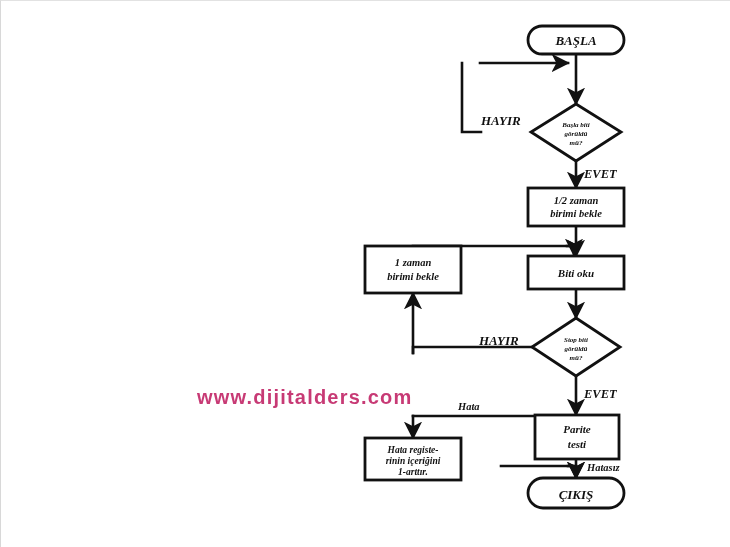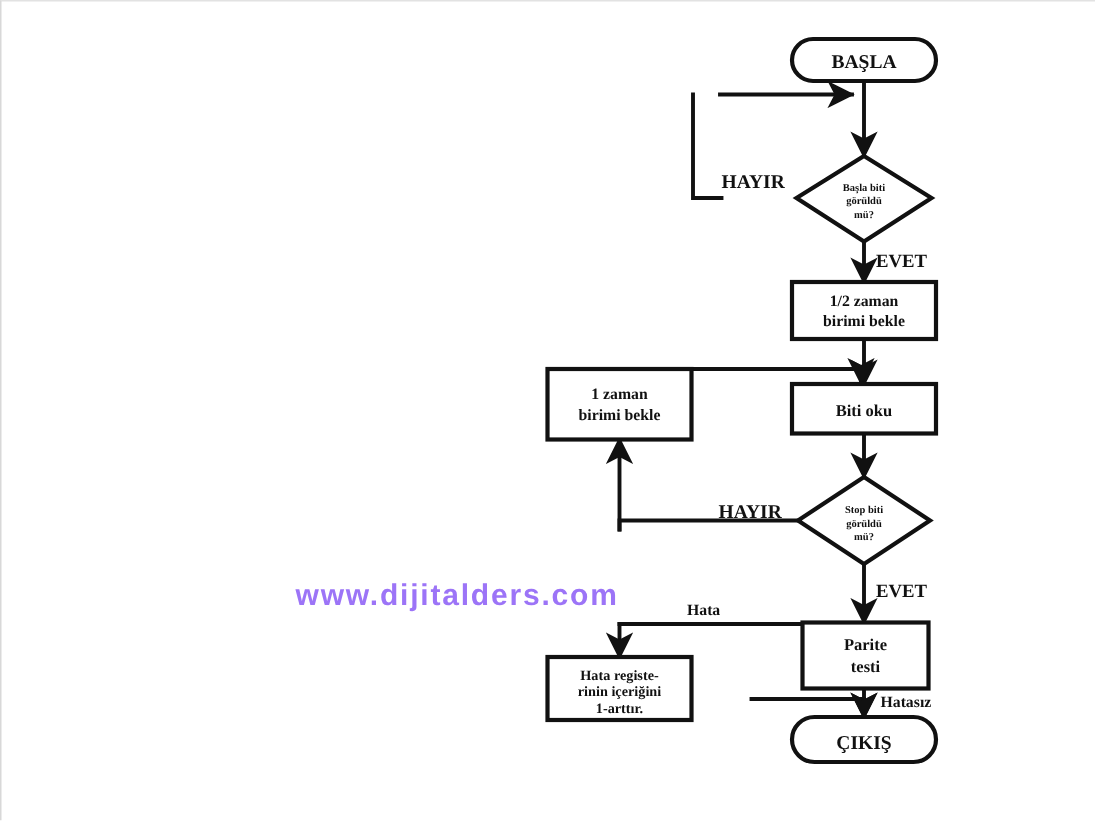--- a/index.html
+++ b/index.html
@@ -32,33 +32,34 @@
     line-height: 1.32;
     letter-spacing: -0.2px;
     white-space: pre-line;
   }
   #figure {
     position: absolute;
     left: 0;
     top: 0;
     width: 730px;
     height: 547px;
+    font-style: italic;
   }
   #figure svg {
     display: block;
   }
   .wm {
     position: absolute;
     left: 196px;
     top: 385px;
     font-family: "Liberation Sans", sans-serif;
     font-size: 20px;
     font-weight: 700;
     letter-spacing: 1.2px;
-    color: #8b5cf6;
+    color: #be185d;
     opacity: 0.85;
     pointer-events: none;
   }
 </style>
 </head>
 <body>
 
 <div id="slide">
 
 

